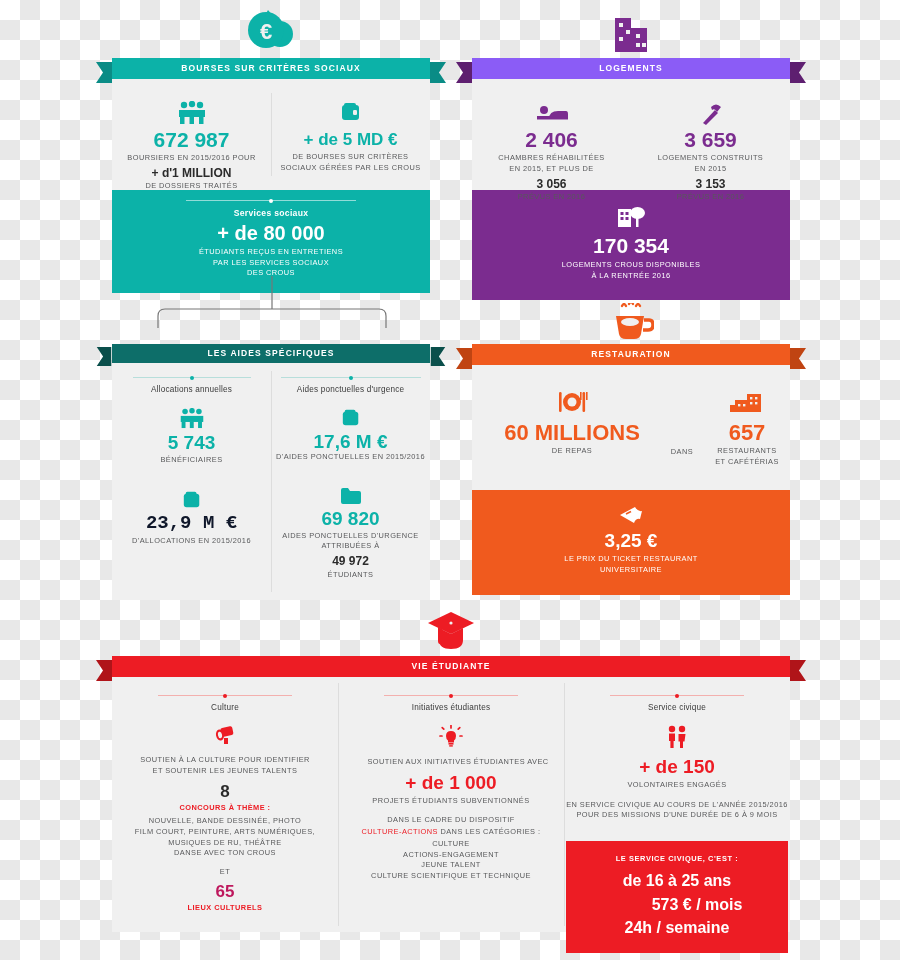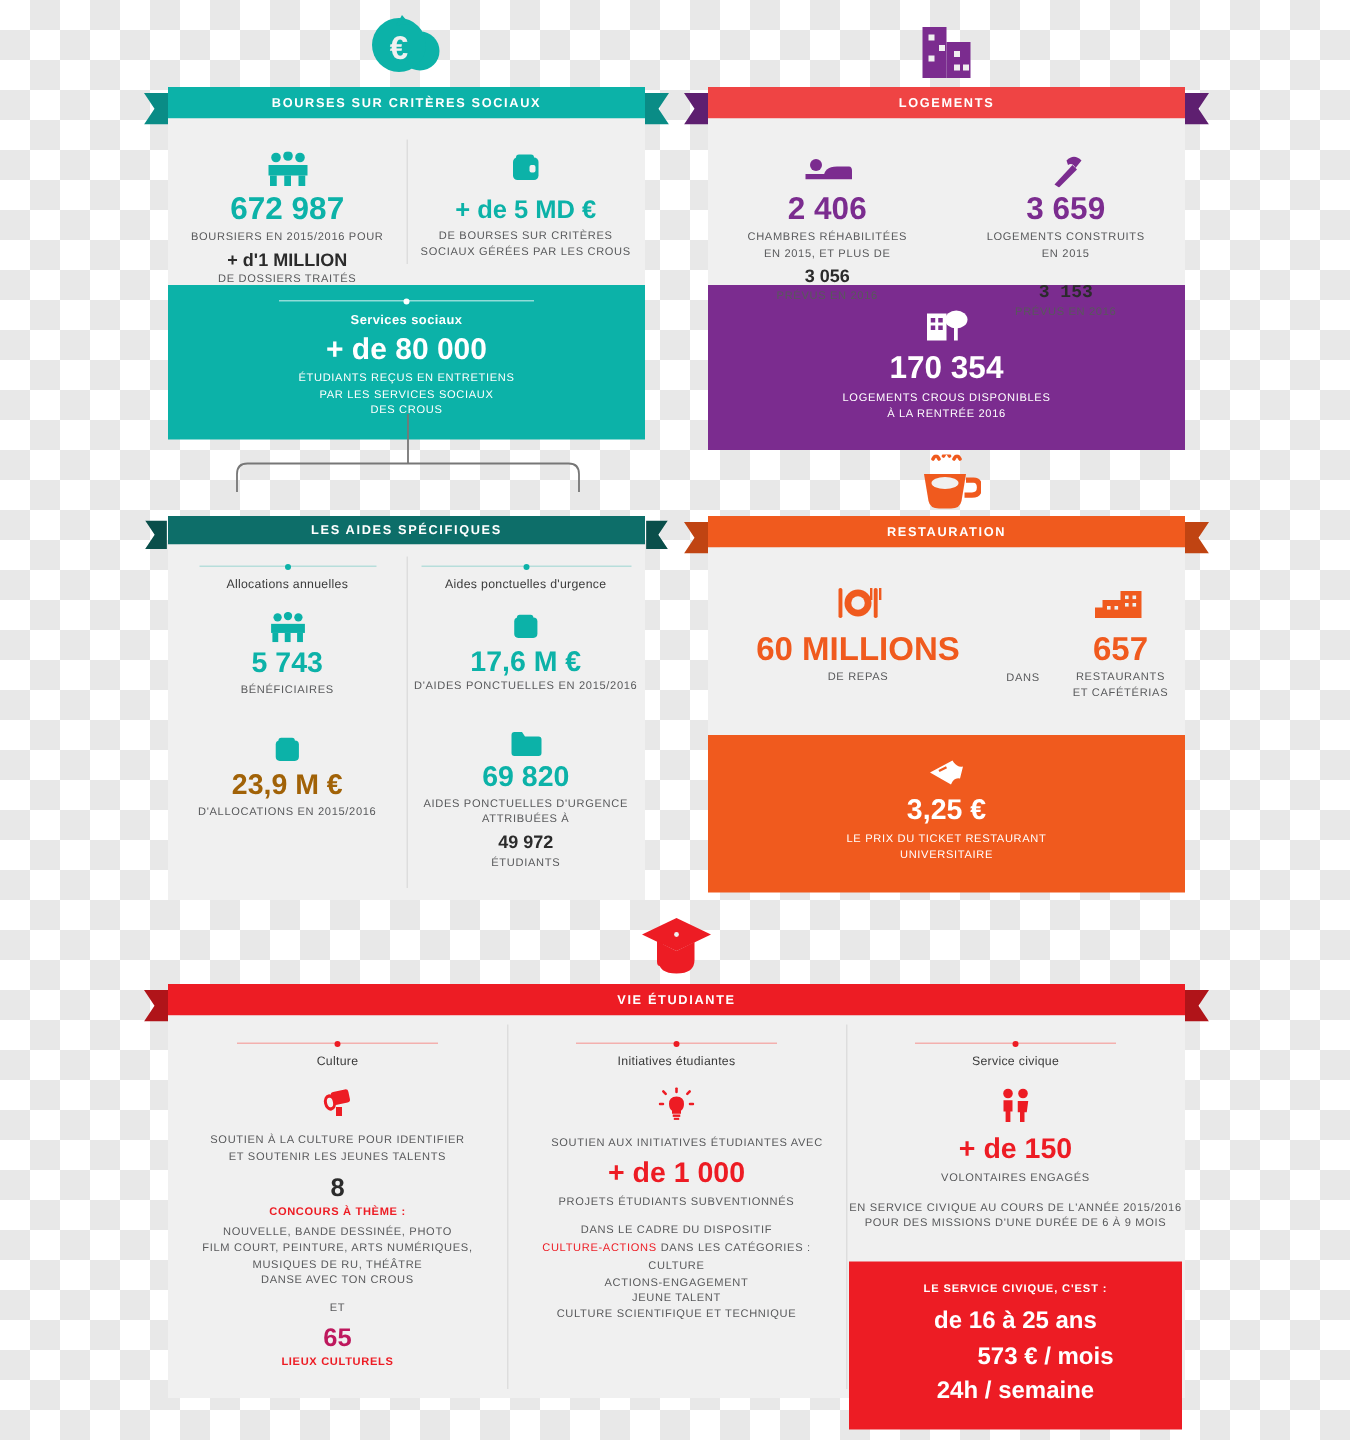--- a/index.html
+++ b/index.html
@@ -150,21 +150,21 @@
       </svg>
     </div>
 
     <div class="ribbon">
       <svg class="tail l" viewBox="0 0 16 21">
         <path d="M0 0 L16 0 L16 21 L0 21 L7 10.5 Z" fill="#5e1f70"></path>
       </svg>
       <svg class="tail r" viewBox="0 0 16 21">
         <path d="M16 0 L0 0 L0 21 L16 21 L9 10.5 Z" fill="#5e1f70"></path>
       </svg>
-      <div class="bar" style="background:#ef4444;">
+      <div class="bar" style="background:#8b5cf6;">
         <span class="title">LOGEMENTS</span>
       </div>
     </div>
 
     <div class="card" style="height:111px;position:relative;">
       <div style="position:absolute;left:0;top:24px;width:50%;" class="center">
         <div style="height:24px;">
           <svg width="32" height="20" viewBox="0 0 32 20" style="margin:0 auto;">
             <circle cx="8" cy="7" r="4" fill="#7B2C8F"></circle>
             <path d="M13 16 Q13 8 22 8 L30 8 Q32 8 32 11 L32 16 Z" fill="#7B2C8F"></path>
@@ -181,21 +181,21 @@
       <div style="position:absolute;left:50%;top:24px;width:50%;" class="center">
         <div style="height:24px;">
           <svg width="24" height="22" viewBox="0 0 24 22" style="margin:0 auto;">
             <path d="M4 20 L16 7 L19 10 L7 22 Z" fill="#7B2C8F"></path>
             <path d="M12 4 Q17 -1 22 4 L18 9 Q16 5 13 7 Z" fill="#7B2C8F"></path>
           </svg>
         </div>
         <div class="big" style="font-size:21px;color:#7B2C8F;margin-top:2px;">3 659</div>
         <div class="lbl" style="margin-top:2px;white-space:pre-line;">LOGEMENTS CONSTRUITS
 EN 2015</div>
-        <div class="big" style="font-size:12px;color:#2b2b2b;margin-top:14px;font-family:Liberation Mono, monospace;">3 153</div>
+        <div class="big" style="font-size:12px;color:#2b2b2b;margin-top:3px;">3 153</div>
         <div class="lbl" style="margin-top:2px;">PRÉVUS EN 2016</div>
       </div>
     </div>
 
     <div style="background:#7B2C8F;padding:14px 0 18px;">
       <div class="center" style="height:26px;">
         <svg width="34" height="24" viewBox="0 0 34 24" style="margin:0 auto;">
           <rect x="4" y="5" width="13" height="18" fill="#ffffff"></rect>
           <rect x="6.5" y="8" width="3" height="3" fill="#7B2C8F"></rect>
           <rect x="11.5" y="8" width="3" height="3" fill="#7B2C8F"></rect>
@@ -250,21 +250,21 @@
         </div>
         <div class="big" style="font-size:19px;color:#0CB2A8;margin-top:4px;">5 743</div>
         <div class="lbl" style="margin-top:2px;">BÉNÉFICIAIRES</div>
 
         <div style="margin-top:24px;">
           <svg width="20" height="20" viewBox="0 0 22 22" style="margin:0 auto;">
             <rect x="2" y="4" width="17" height="15" rx="3" fill="#0CB2A8"></rect>
             <rect x="4" y="2" width="12" height="4" rx="2" fill="#0CB2A8"></rect>
           </svg>
         </div>
-        <div class="big" style="font-size:19px;color:#a16207;margin-top:4px;">23,9 M €</div>
+        <div class="big" style="font-size:19px;color:#0f172a;margin-top:4px;font-family:Liberation Mono, monospace;">23,9 M €</div>
         <div class="lbl" style="margin-top:2px;">D'ALLOCATIONS EN 2015/2016</div>
       </div>
 
       <div style="position:absolute;left:50%;top:14px;width:50%;" class="center">
         <div style="width:140px;margin:0 auto;">
           <div class="divline">
             <div class="ln" style="background:#b7dedb;"></div>
             <div class="dot" style="background:#0CB2A8;"></div>
           </div>
         </div>

